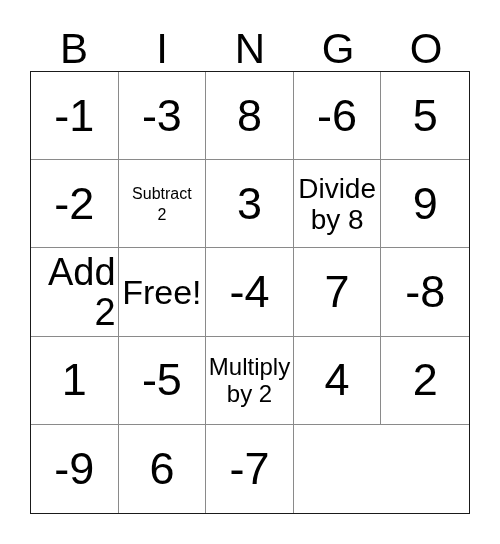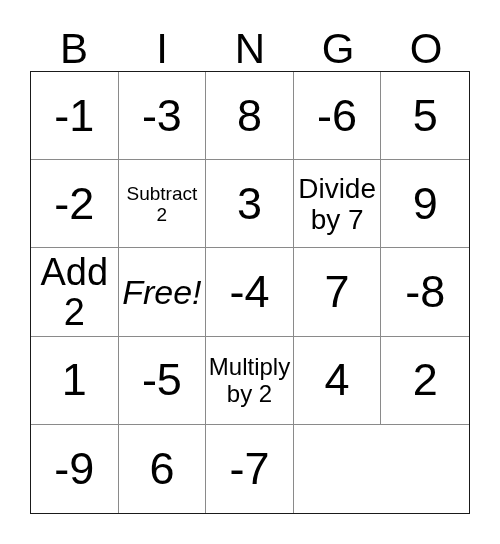--- a/index.html
+++ b/index.html
@@ -73,40 +73,40 @@
     white-space: pre-line;
   }
   
   .size-num .txt {
     font-size: 45px;
     line-height: 50px;
   }
   .size-free .txt {
     font-size: 34px;
     line-height: 38px;
-    font-style: italic;
   }
   .size-add .txt {
     font-size: 38px;
     line-height: 40px;
+    text-align: right;
   }
   .size-divide .txt {
     font-size: 28px;
     line-height: 31px;
   }
   .size-multiply .txt {
     font-size: 24px;
     line-height: 27px;
   }
   .size-word .txt {
     font-size: 19px;
     line-height: 22px;
   }
   .size-small .txt {
-    font-size: 19px;
+    font-size: 16px;
     line-height: 21px;
   }
 </style>
 </head>
 <body>
 
 <div id="card">
 
   <div id="header-row">
     <div class="header-cell">
@@ -149,21 +149,21 @@
     </div>
     <div class="cell size-small">
       <span class="txt">Subtract
 2</span>
     </div>
     <div class="cell size-num">
       <span class="txt">3</span>
     </div>
     <div class="cell size-divide">
       <span class="txt">Divide
-by 7</span>
+by 8</span>
     </div>
     <div class="cell size-num">
       <span class="txt">9</span>
     </div>
 
     <div class="cell size-add">
       <span class="txt">Add
 2</span>
     </div>
     <div class="cell size-free">

